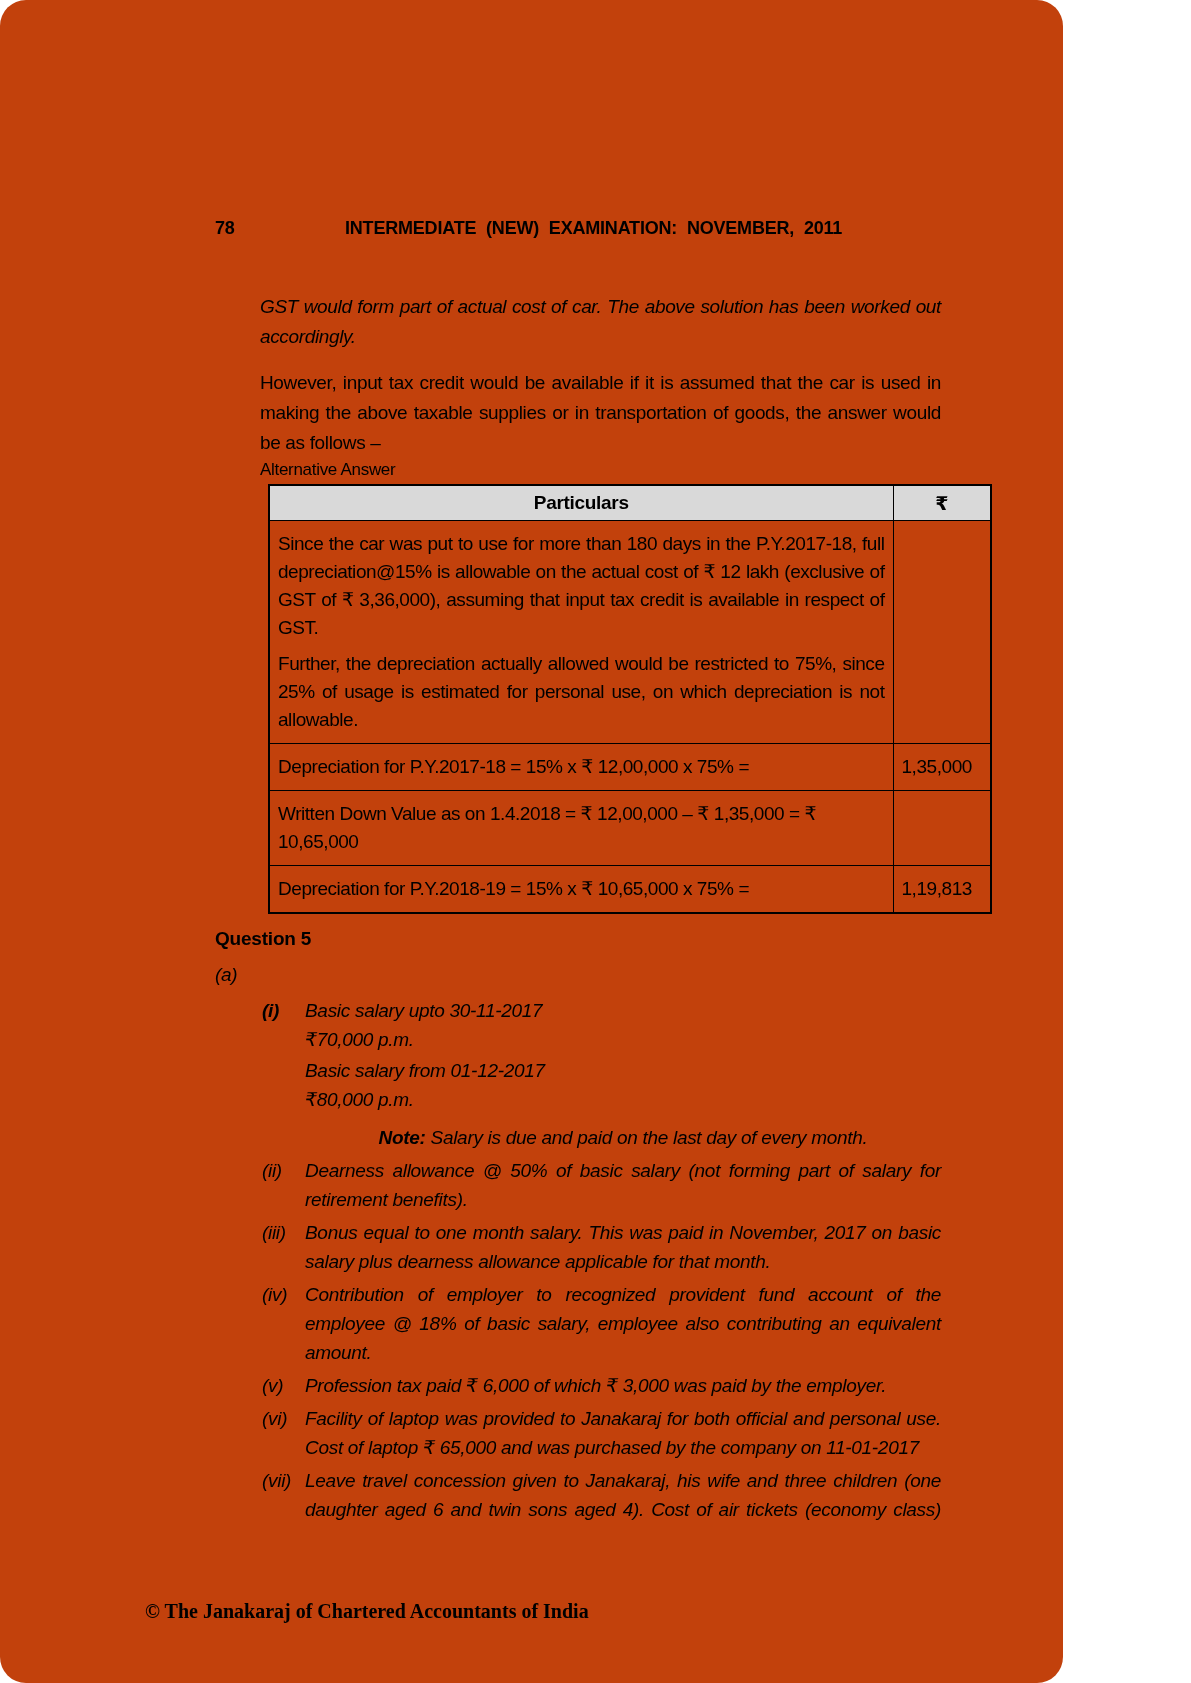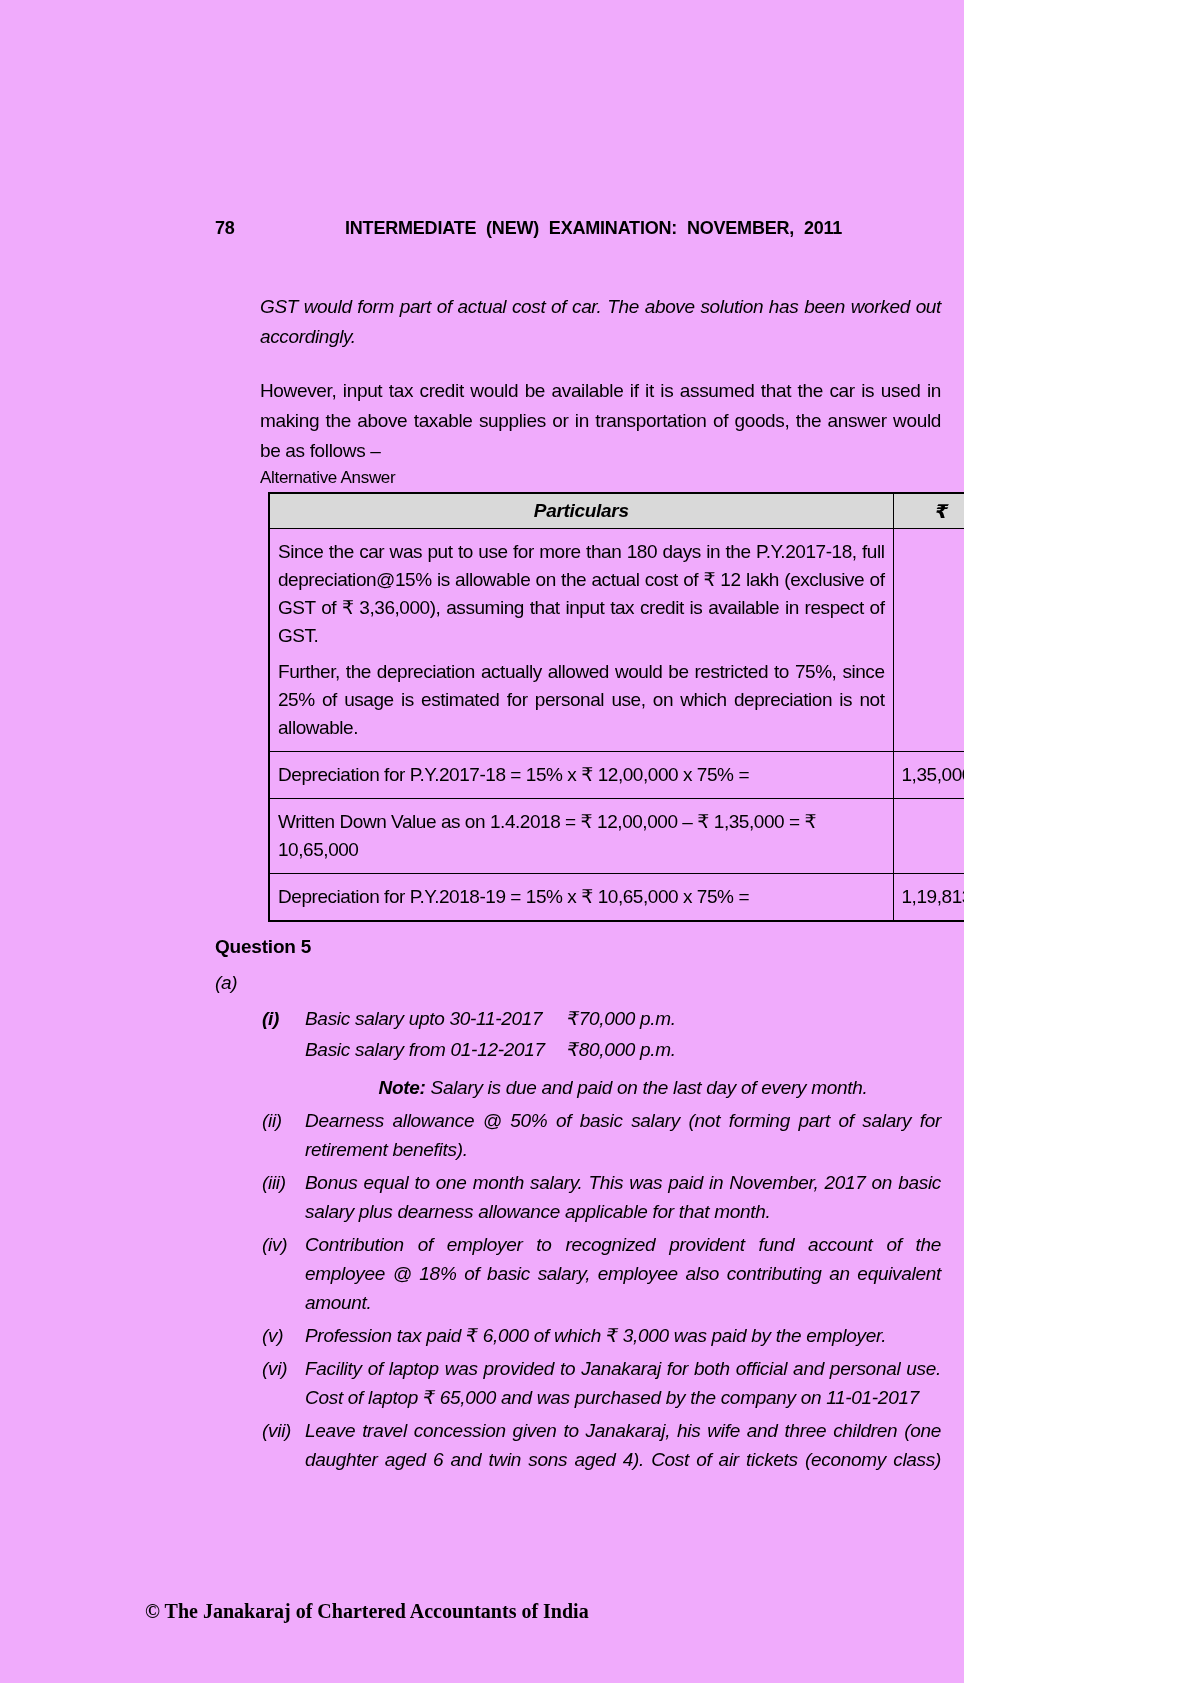--- a/index.html
+++ b/index.html
@@ -1,55 +1,55 @@
 <!DOCTYPE html>
 <html><head>
 <meta charset="utf-8">
 <style>
   html,body{margin:0;padding:0;background:#fff;}
-  .page{position:relative;width:964px;height:1683px;background:#f0abfc;color:#000;
-        font-family:"Liberation Sans","DejaVu Sans",sans-serif;overflow:hidden;}
+  .page{position:relative;width:1063px;height:1683px;background:#c2410c;color:#000;
+        font-family:"Liberation Sans","DejaVu Sans",sans-serif;overflow:hidden;border-radius:26px;}
   .main{position:absolute;left:215px;top:218px;width:775px;}
 
   
   .doc-header{position:relative;height:22px;font-weight:bold;font-size:18px;letter-spacing:-0.2px;}
   .pgnum{position:absolute;left:0;top:0;}
   .htitle{position:absolute;left:130px;width:480px;text-align:center;word-spacing:5px;white-space:nowrap;}
 
   
   .para{margin-left:45px;width:681px;font-size:19px;line-height:30px;
         text-align:justify;letter-spacing:-0.35px;}
   .p1{margin-top:52px;font-style:italic;}
-  .p2{margin-top:24px;}
+  .p2{margin-top:16px;}
   .alt-h{margin:2px 0 0 45px;font-weight:normal;font-size:17px;letter-spacing:-0.3px;}
 
   
   table.ans{margin:4px 0 0 53px;width:722px;border-collapse:collapse;table-layout:fixed;
             border:2px solid #000;}
   table.ans th,table.ans td{border:1px solid #000;}
-  table.ans th{background:#d9d9d9;font-size:19px;height:30px;letter-spacing:-0.3px;padding:2px 18px;font-style:italic;}
+  table.ans th{background:#d9d9d9;font-size:19px;height:30px;letter-spacing:-0.3px;padding:2px 18px;}
   table.ans td{padding:9px 8px;font-size:19px;line-height:28px;letter-spacing:-0.45px;
                vertical-align:top;}
   table.ans td p{margin:0;text-align:justify;}
   table.ans td p + p{margin-top:8px;}
   .amtcell{text-align:left;}
 
   
   .q-h{margin-top:14px;font-weight:bold;font-size:19px;letter-spacing:-0.2px;}
   .part{display:flex;margin-top:10px;font-style:italic;font-size:19px;letter-spacing:-0.3px;}
   .part-label{width:45px;line-height:30px;}
   .part-text{width:681px;text-align:justify;line-height:30px;}
   .items{margin:6px 0 0 47px;font-style:italic;font-size:19px;letter-spacing:-0.3px;}
   .item{display:flex;margin-bottom:4px;}
   .inum{width:43px;line-height:29px;}
   .ibody{width:636px;line-height:29px;}
   .itext{text-align:justify;}
   .justify-last .itext{text-align-last:justify;}
   .bold{font-weight:bold;}
-  .salrow{display:flex;margin-bottom:2px;}
+  .salrow{display:flex;margin-bottom:2px;flex-direction:column;}
   .sallabel{width:262px;}
   .noterow{margin-top:9px;text-align:center;}
 
   
   .footer{position:absolute;left:145px;top:1600px;font-family:"Liberation Serif","DejaVu Serif",serif;
           font-weight:bold;font-size:20px;}
 </style>
 </head>
 <body>
 

